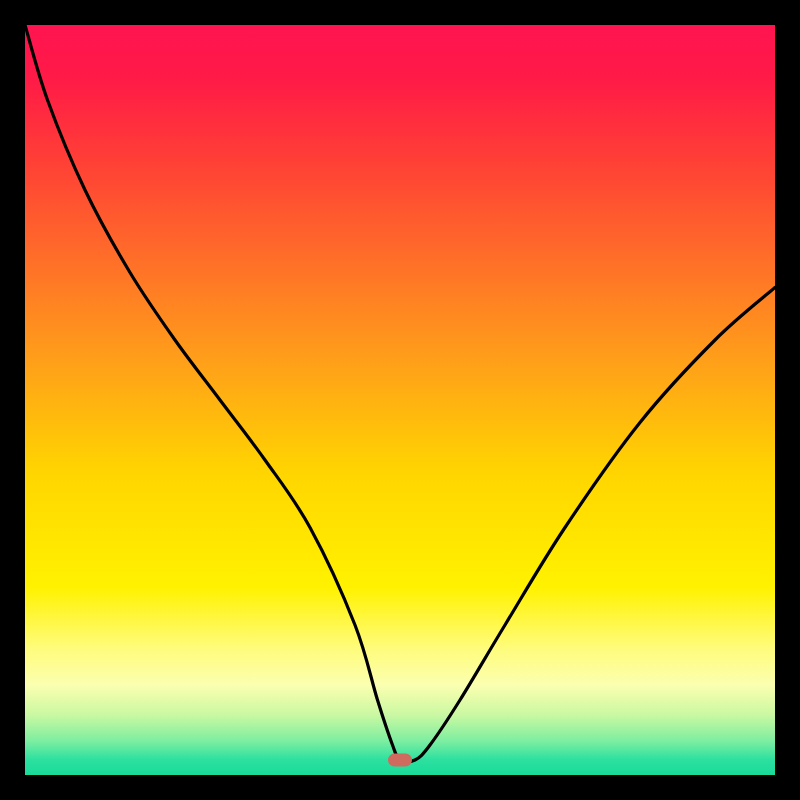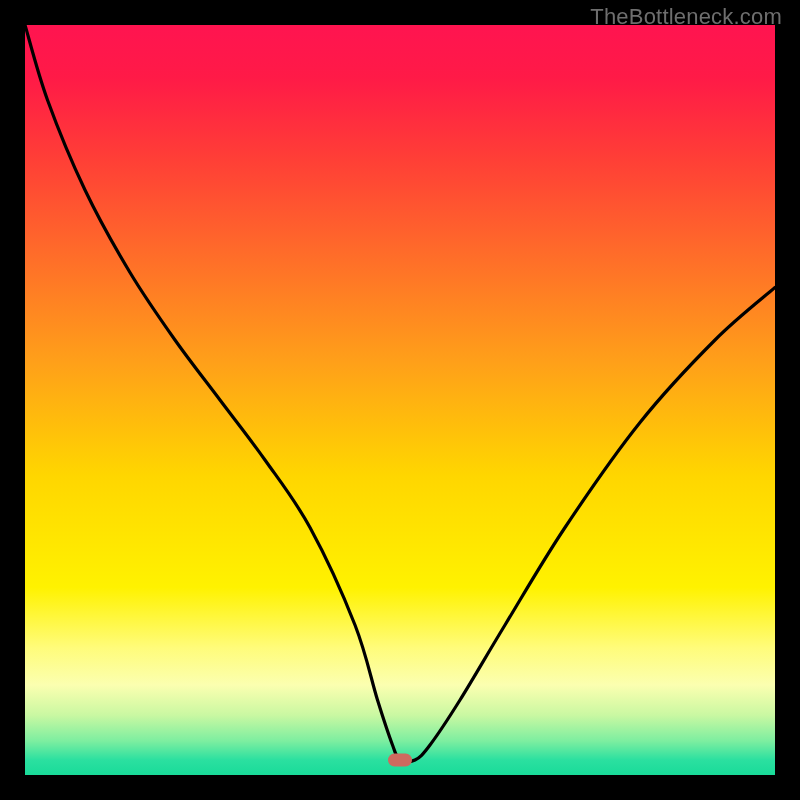--- a/index.html
+++ b/index.html
@@ -58,21 +58,20 @@
     border-radius: 7px;
     z-index: 3;
     transform: translate(-50%, -50%);
   }
 </style>
 </head>
 <body>
 
 <div class="frame">
 
-  <div class="watermark">TheBottleneck.com</div>
 
   <div class="plot-area">
 
     <svg class="gradient-bg" viewBox="0 0 750 750" preserveAspectRatio="none">
       <defs>
         <linearGradient id="bg-grad" x1="0" y1="0" x2="0" y2="1">
             <stop offset="0%" stop-color="#ff1450"></stop>
             <stop offset="7.000000000000001%" stop-color="#ff1a47"></stop>
             <stop offset="18%" stop-color="#ff3f36"></stop>
             <stop offset="30%" stop-color="#ff6a2a"></stop>

